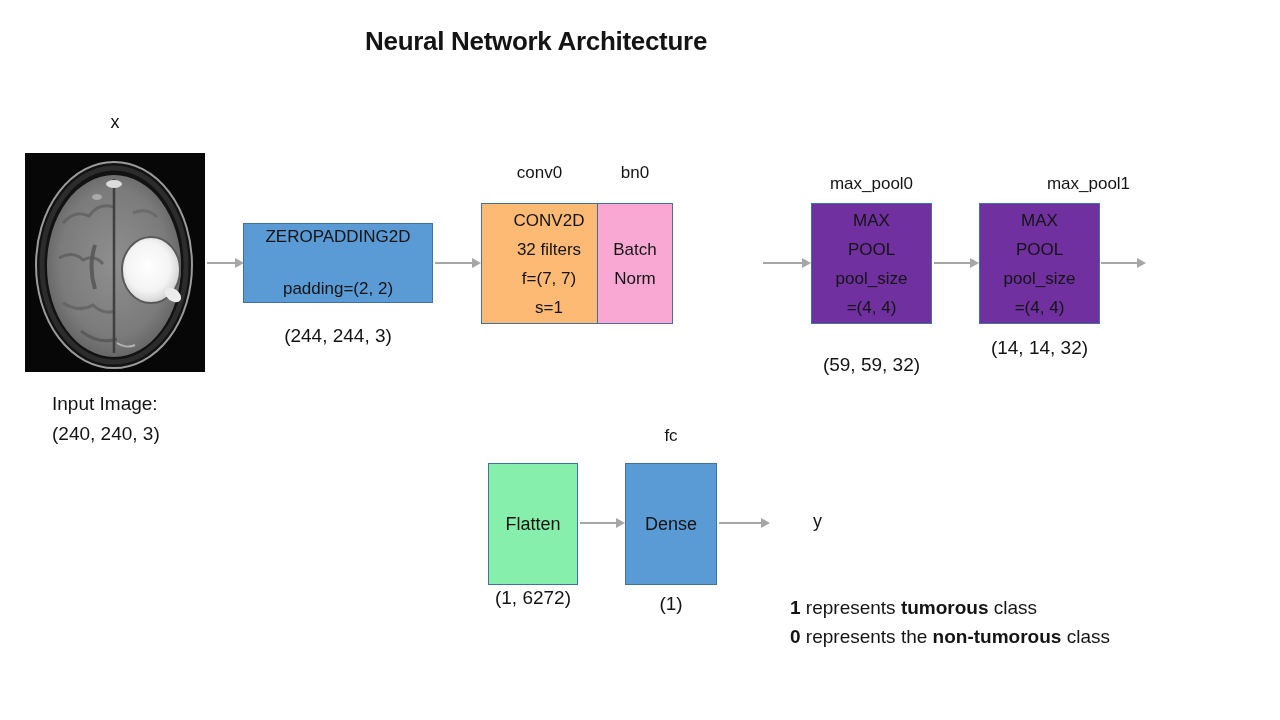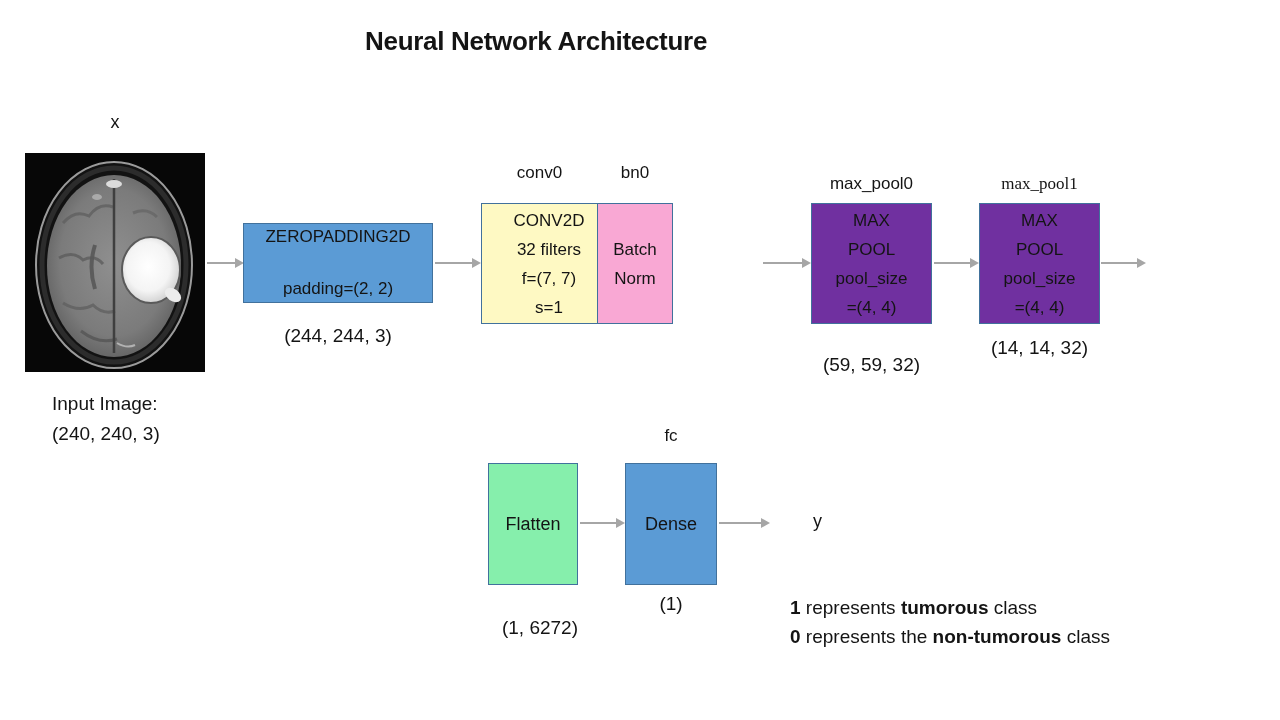--- a/index.html
+++ b/index.html
@@ -2,21 +2,21 @@
 <html><head>
 <meta charset="utf-8">
 <style>
   html,body{margin:0;padding:0;background:#ffffff;}
   body{font-family:"Liberation Sans",sans-serif;color:#141414;}
   .canvas{position:relative;width:1280px;height:720px;background:#ffffff;overflow:hidden;}
   .title{position:absolute;left:365px;top:26px;font-size:26px;font-weight:bold;letter-spacing:-0.3px;white-space:nowrap;}
   .box{position:absolute;display:flex;flex-direction:column;align-items:center;justify-content:center;
        text-align:center;box-sizing:border-box;border:1px solid #41719C;font-size:17px;line-height:28px;}
   .zeropad{left:243px;top:223px;width:190px;height:80px;background:#5B9BD5;line-height:26px;justify-content:space-between;}
-  .convbox{left:481px;top:203px;width:136px;height:121px;background:#fef9c3;line-height:29px;}
+  .convbox{left:481px;top:203px;width:136px;height:121px;background:#fdba74;line-height:29px;}
   .bnbox{left:597px;top:203px;width:76px;height:121px;background:#f9a8d4;line-height:29px;}
   .relubox{left:672px;top:203px;width:89px;height:121px;background:#FFC000;font-size:18px;}
   .mp0{left:811px;top:203px;width:121px;height:121px;background:#7030A0;line-height:29px;}
   .mp1{left:979px;top:203px;width:121px;height:121px;background:#7030A0;line-height:29px;}
   .flattenbox{left:488px;top:463px;width:90px;height:122px;background:#86efac;font-size:18px;}
   .densebox{left:625px;top:463px;width:92px;height:122px;background:#5B9BD5;font-size:18px;}
   .layer-label{position:absolute;text-align:center;font-size:17px;white-space:nowrap;}
   .dim-label{position:absolute;text-align:center;font-size:19px;white-space:nowrap;}
   .var-label{position:absolute;font-size:18px;}
   .caption{position:absolute;left:52px;top:389px;font-size:19px;line-height:30px;}
@@ -100,35 +100,35 @@
 
   <div class="layer-label" style="left:811px;top:174px;width:121px;">max_pool0</div>
   <div class="box mp0">
     <div>MAX</div>
     <div>POOL</div>
     <div>pool_size</div>
     <div>=(4, 4)</div>
   </div>
   <div class="dim-label" style="left:811px;top:354px;width:121px;">(59, 59, 32)</div>
 
-  <div class="layer-label" style="left:979px;top:174px;width:121px;font-family:Liberation Serif, serif;">max_pool1</div>
+  <div class="layer-label" style="left:1028px;top:174px;width:121px;">max_pool1</div>
   <div class="box mp1">
     <div>MAX</div>
     <div>POOL</div>
     <div>pool_size</div>
     <div>=(4, 4)</div>
   </div>
   <div class="dim-label" style="left:979px;top:337px;width:121px;">(14, 14, 32)</div>
 
   <div class="layer-label" style="left:625px;top:426px;width:92px;">fc</div>
 
   <div class="box flattenbox">
     <div>Flatten</div>
   </div>
-  <div class="dim-label" style="left:488px;top:617px;width:90px;text-align:right;">(1, 6272)</div>
+  <div class="dim-label" style="left:488px;top:587px;width:90px;">(1, 6272)</div>
 
   <div class="arrow" style="left:580px;top:522px;width:36px;"></div>
 
   <div class="box densebox">
     <div>Dense</div>
   </div>
   <div class="dim-label" style="left:625px;top:593px;width:92px;">(1)</div>
 
   <div class="arrow" style="left:719px;top:522px;width:42px;"></div>
 

